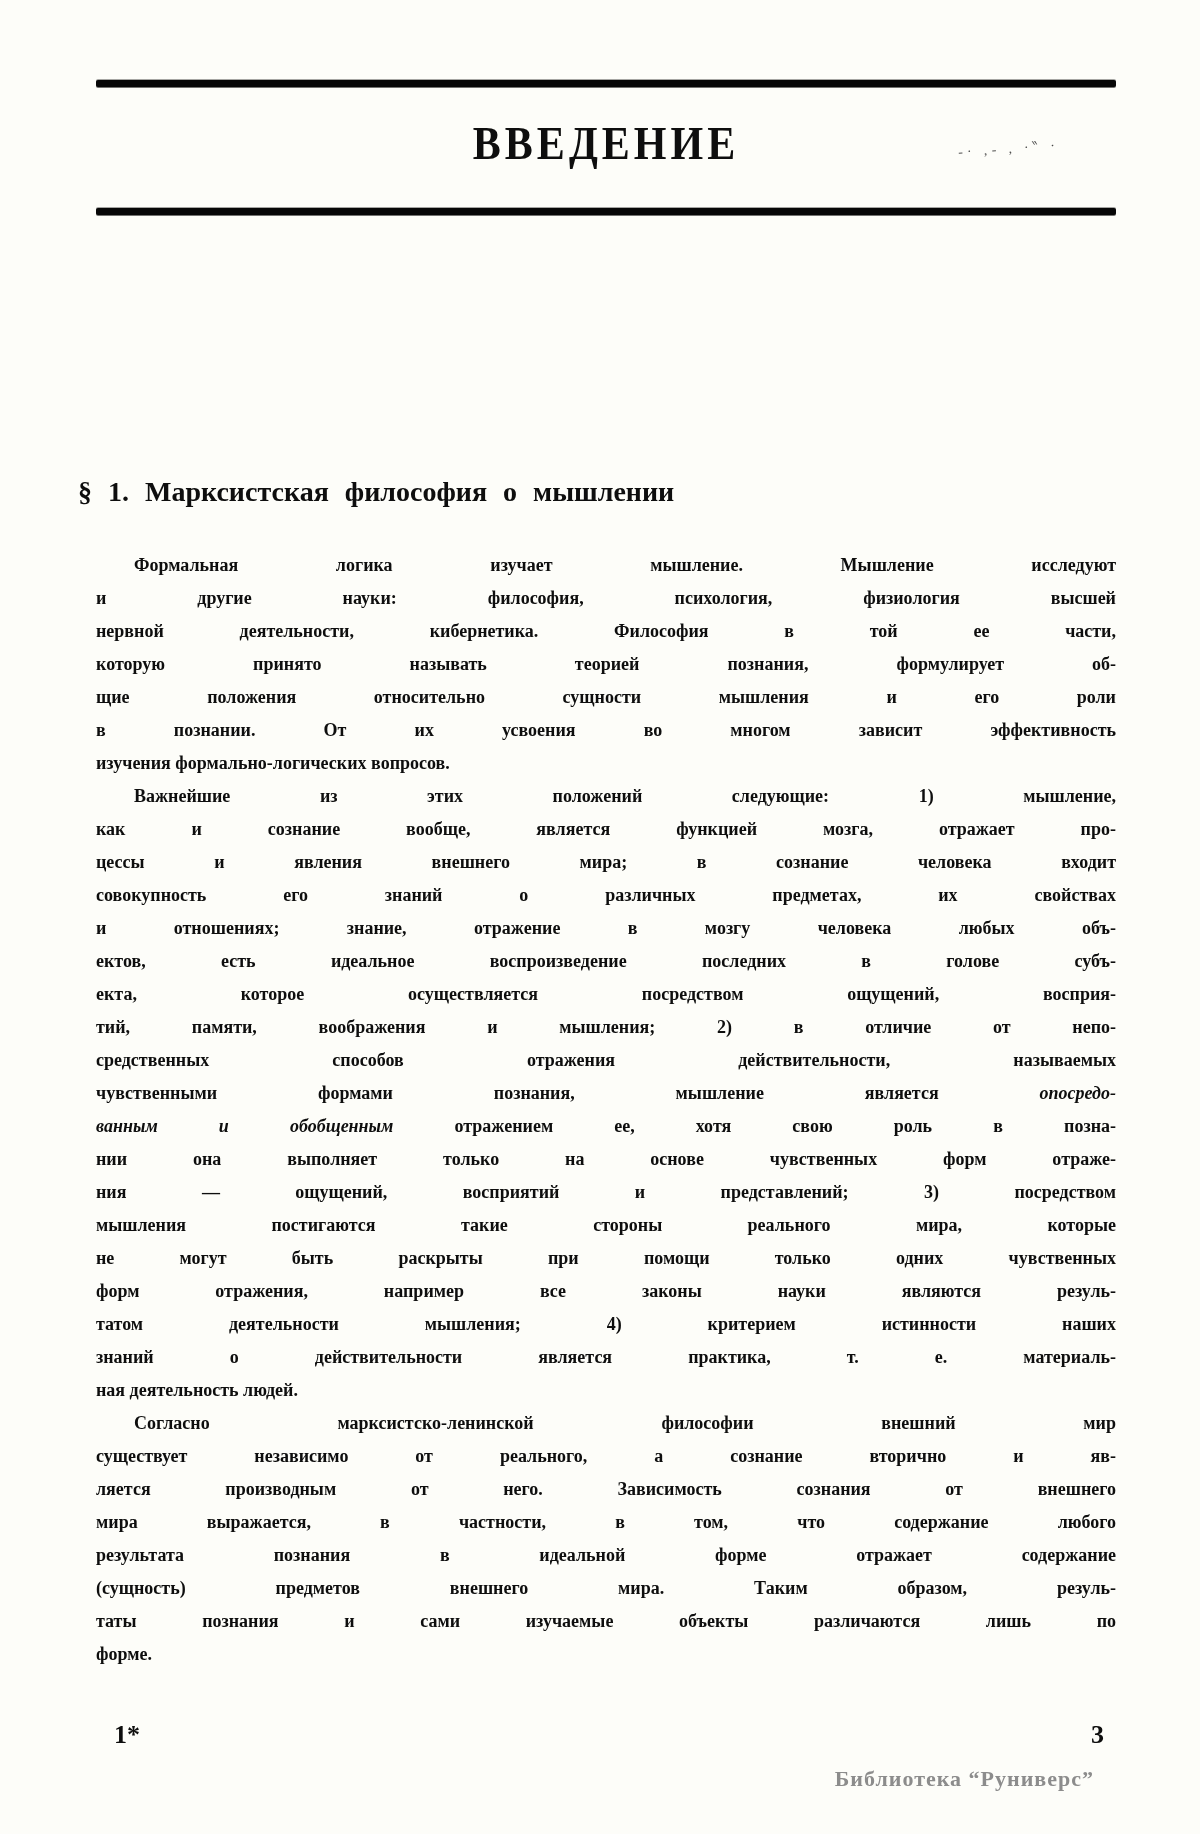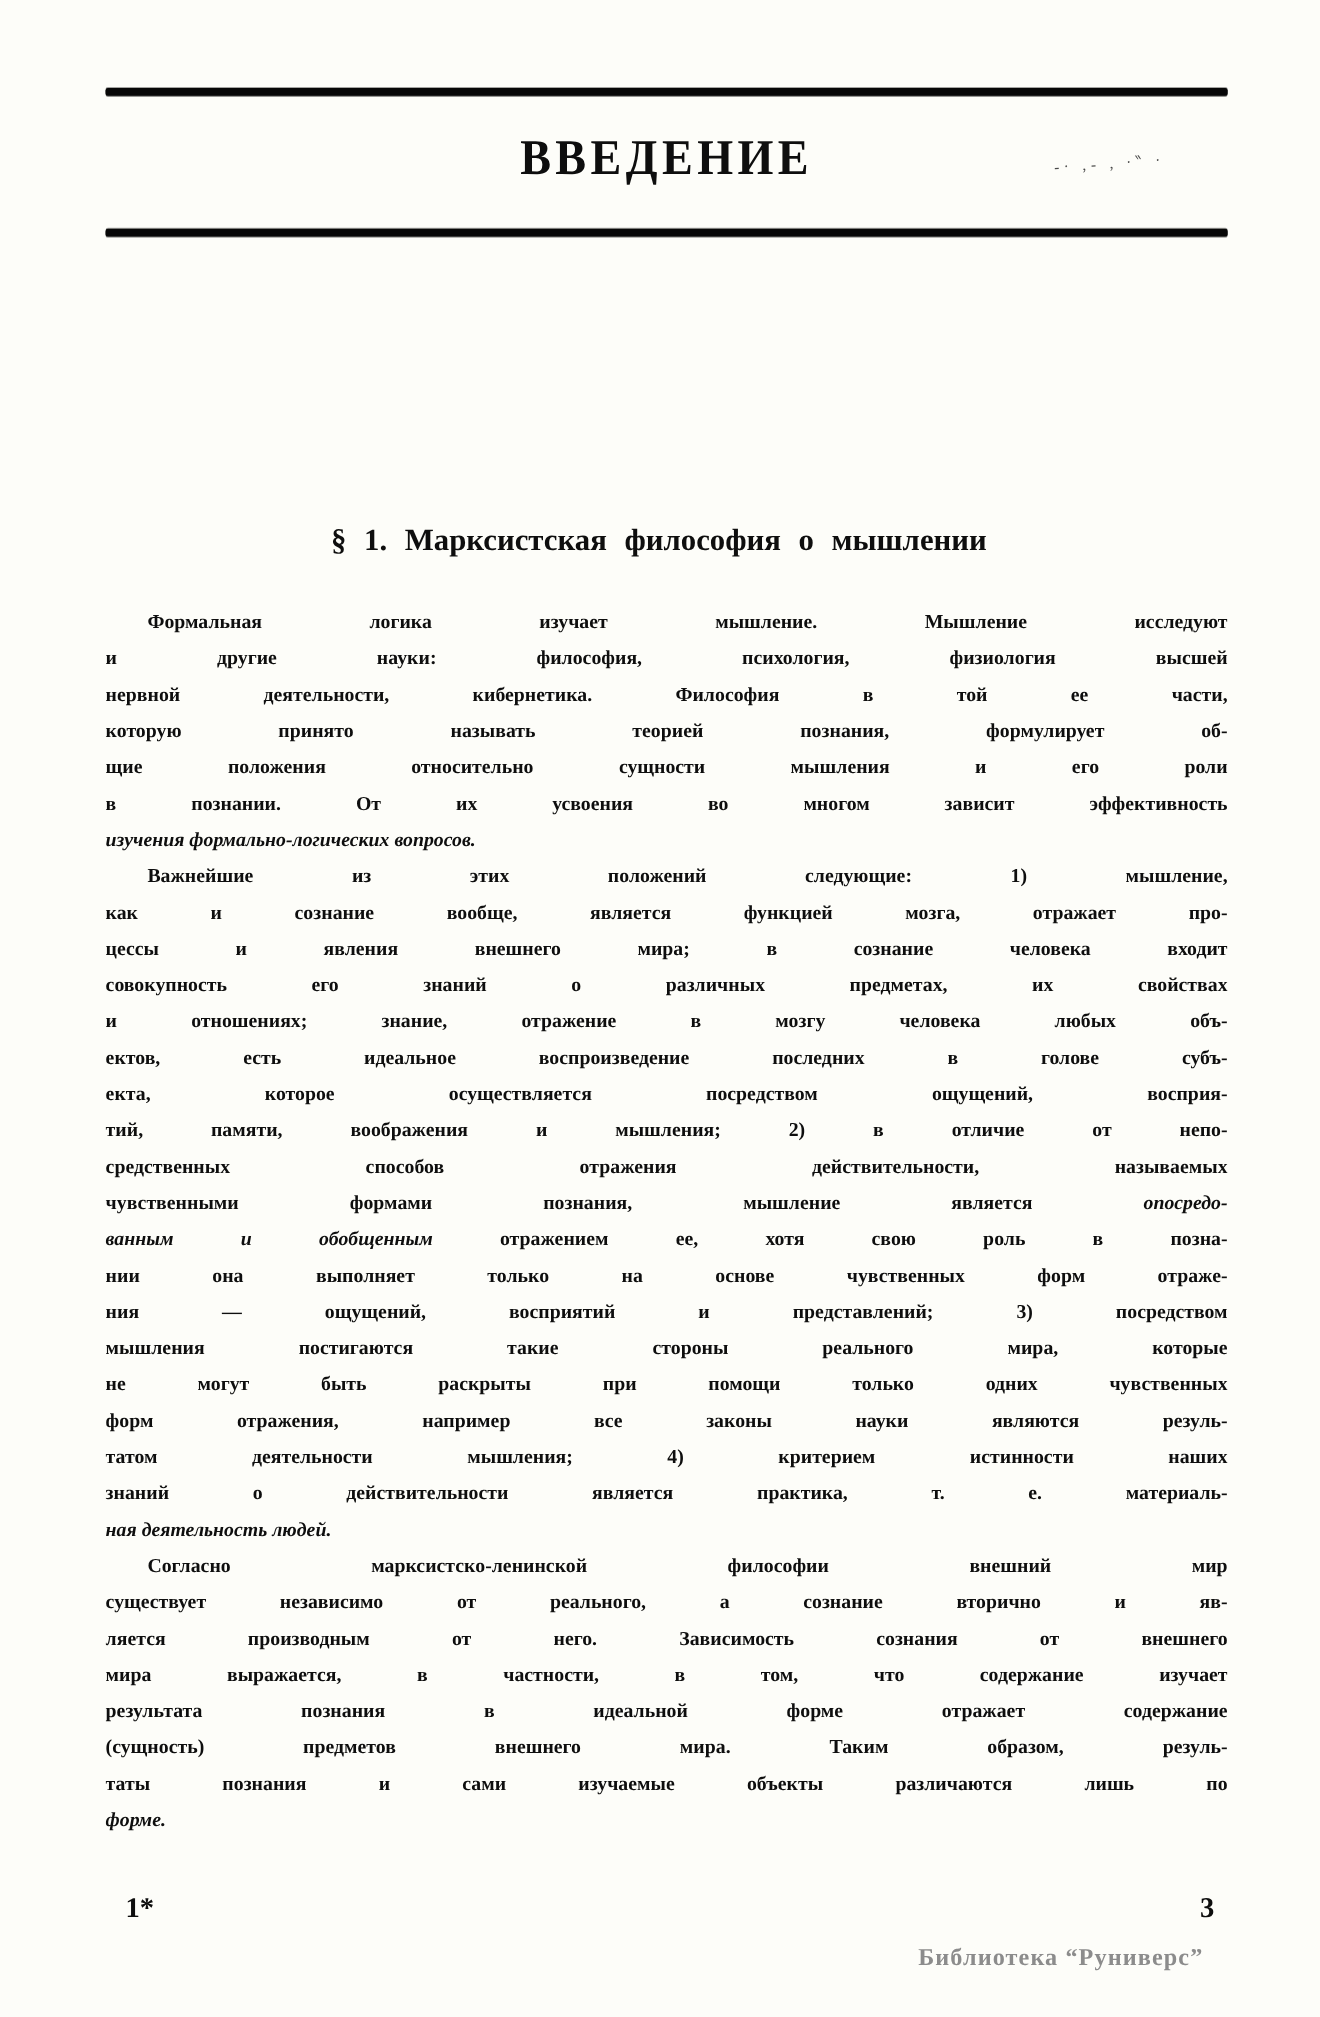--- a/index.html
+++ b/index.html
@@ -42,23 +42,23 @@
     font-size: 14px;
     color: #1c1c1c;
     opacity: .8;
     letter-spacing: 4px;
     transform: rotate(-4deg);
     white-space: nowrap;
   }
 
   .heading {
     position: absolute;
-    left: 89px; width: 1020px; top: 476px;
+    left: 78px; width: 1020px; top: 476px;
     margin: 0;
-    text-align: center;
+    text-align: left;
     font-size: 28px;
     font-weight: bold;
     word-spacing: 9px;
     white-space: nowrap;
   }
 
   .body {
     position: absolute;
     left: 96px; top: 549px; width: 1020px;
     font-size: 18px;
@@ -66,21 +66,21 @@
     line-height: 33px;
   }
   .para { margin: 0; }
   .line {
     height: 33px;
     overflow: hidden;
     text-align: justify;
     text-align-last: justify;
     white-space: normal;
   }
-  .line.last { text-align-last: left; font-style: italic; }
+  .line.last { text-align-last: left; }
   .line.indent { padding-left: 38px; }
   .it { font-style: italic; margin-top: 32px; }
 
   .footer {
     position: absolute;
     left: 96px; width: 1020px; top: 1720px;
     display: flex;
     justify-content: space-between;
     font-size: 26px;
     font-weight: bold;
@@ -141,21 +141,21 @@
         <div class="line"><span>не могут быть раскрыты при помощи только одних чувственных</span></div>
         <div class="line"><span>форм отражения, например все законы науки являются резуль-</span></div>
         <div class="line"><span>татом деятельности мышления; 4) критерием истинности наших</span></div>
         <div class="line"><span>знаний о действительности является практика, т. е. материаль-</span></div>
         <div class="line last"><span>ная деятельность людей.</span></div>
       </div>
       <div class="para">
         <div class="line indent"><span>Согласно марксистско-ленинской философии внешний мир</span></div>
         <div class="line"><span>существует независимо от реального, а сознание вторично и яв-</span></div>
         <div class="line"><span>ляется производным от него. Зависимость сознания от внешнего</span></div>
-        <div class="line"><span>мира выражается, в частности, в том, что содержание изучает</span></div>
+        <div class="line"><span>мира выражается, в частности, в том, что содержание любого</span></div>
         <div class="line"><span>результата познания в идеальной форме отражает содержание</span></div>
         <div class="line"><span>(сущность) предметов внешнего мира. Таким образом, резуль-</span></div>
         <div class="line"><span>таты познания и сами изучаемые объекты различаются лишь по</span></div>
         <div class="line last"><span>форме.</span></div>
       </div>
     </div>
 
   <div class="footer">
     <span class="sig">1*</span>
     <span class="pageno">3</span>

